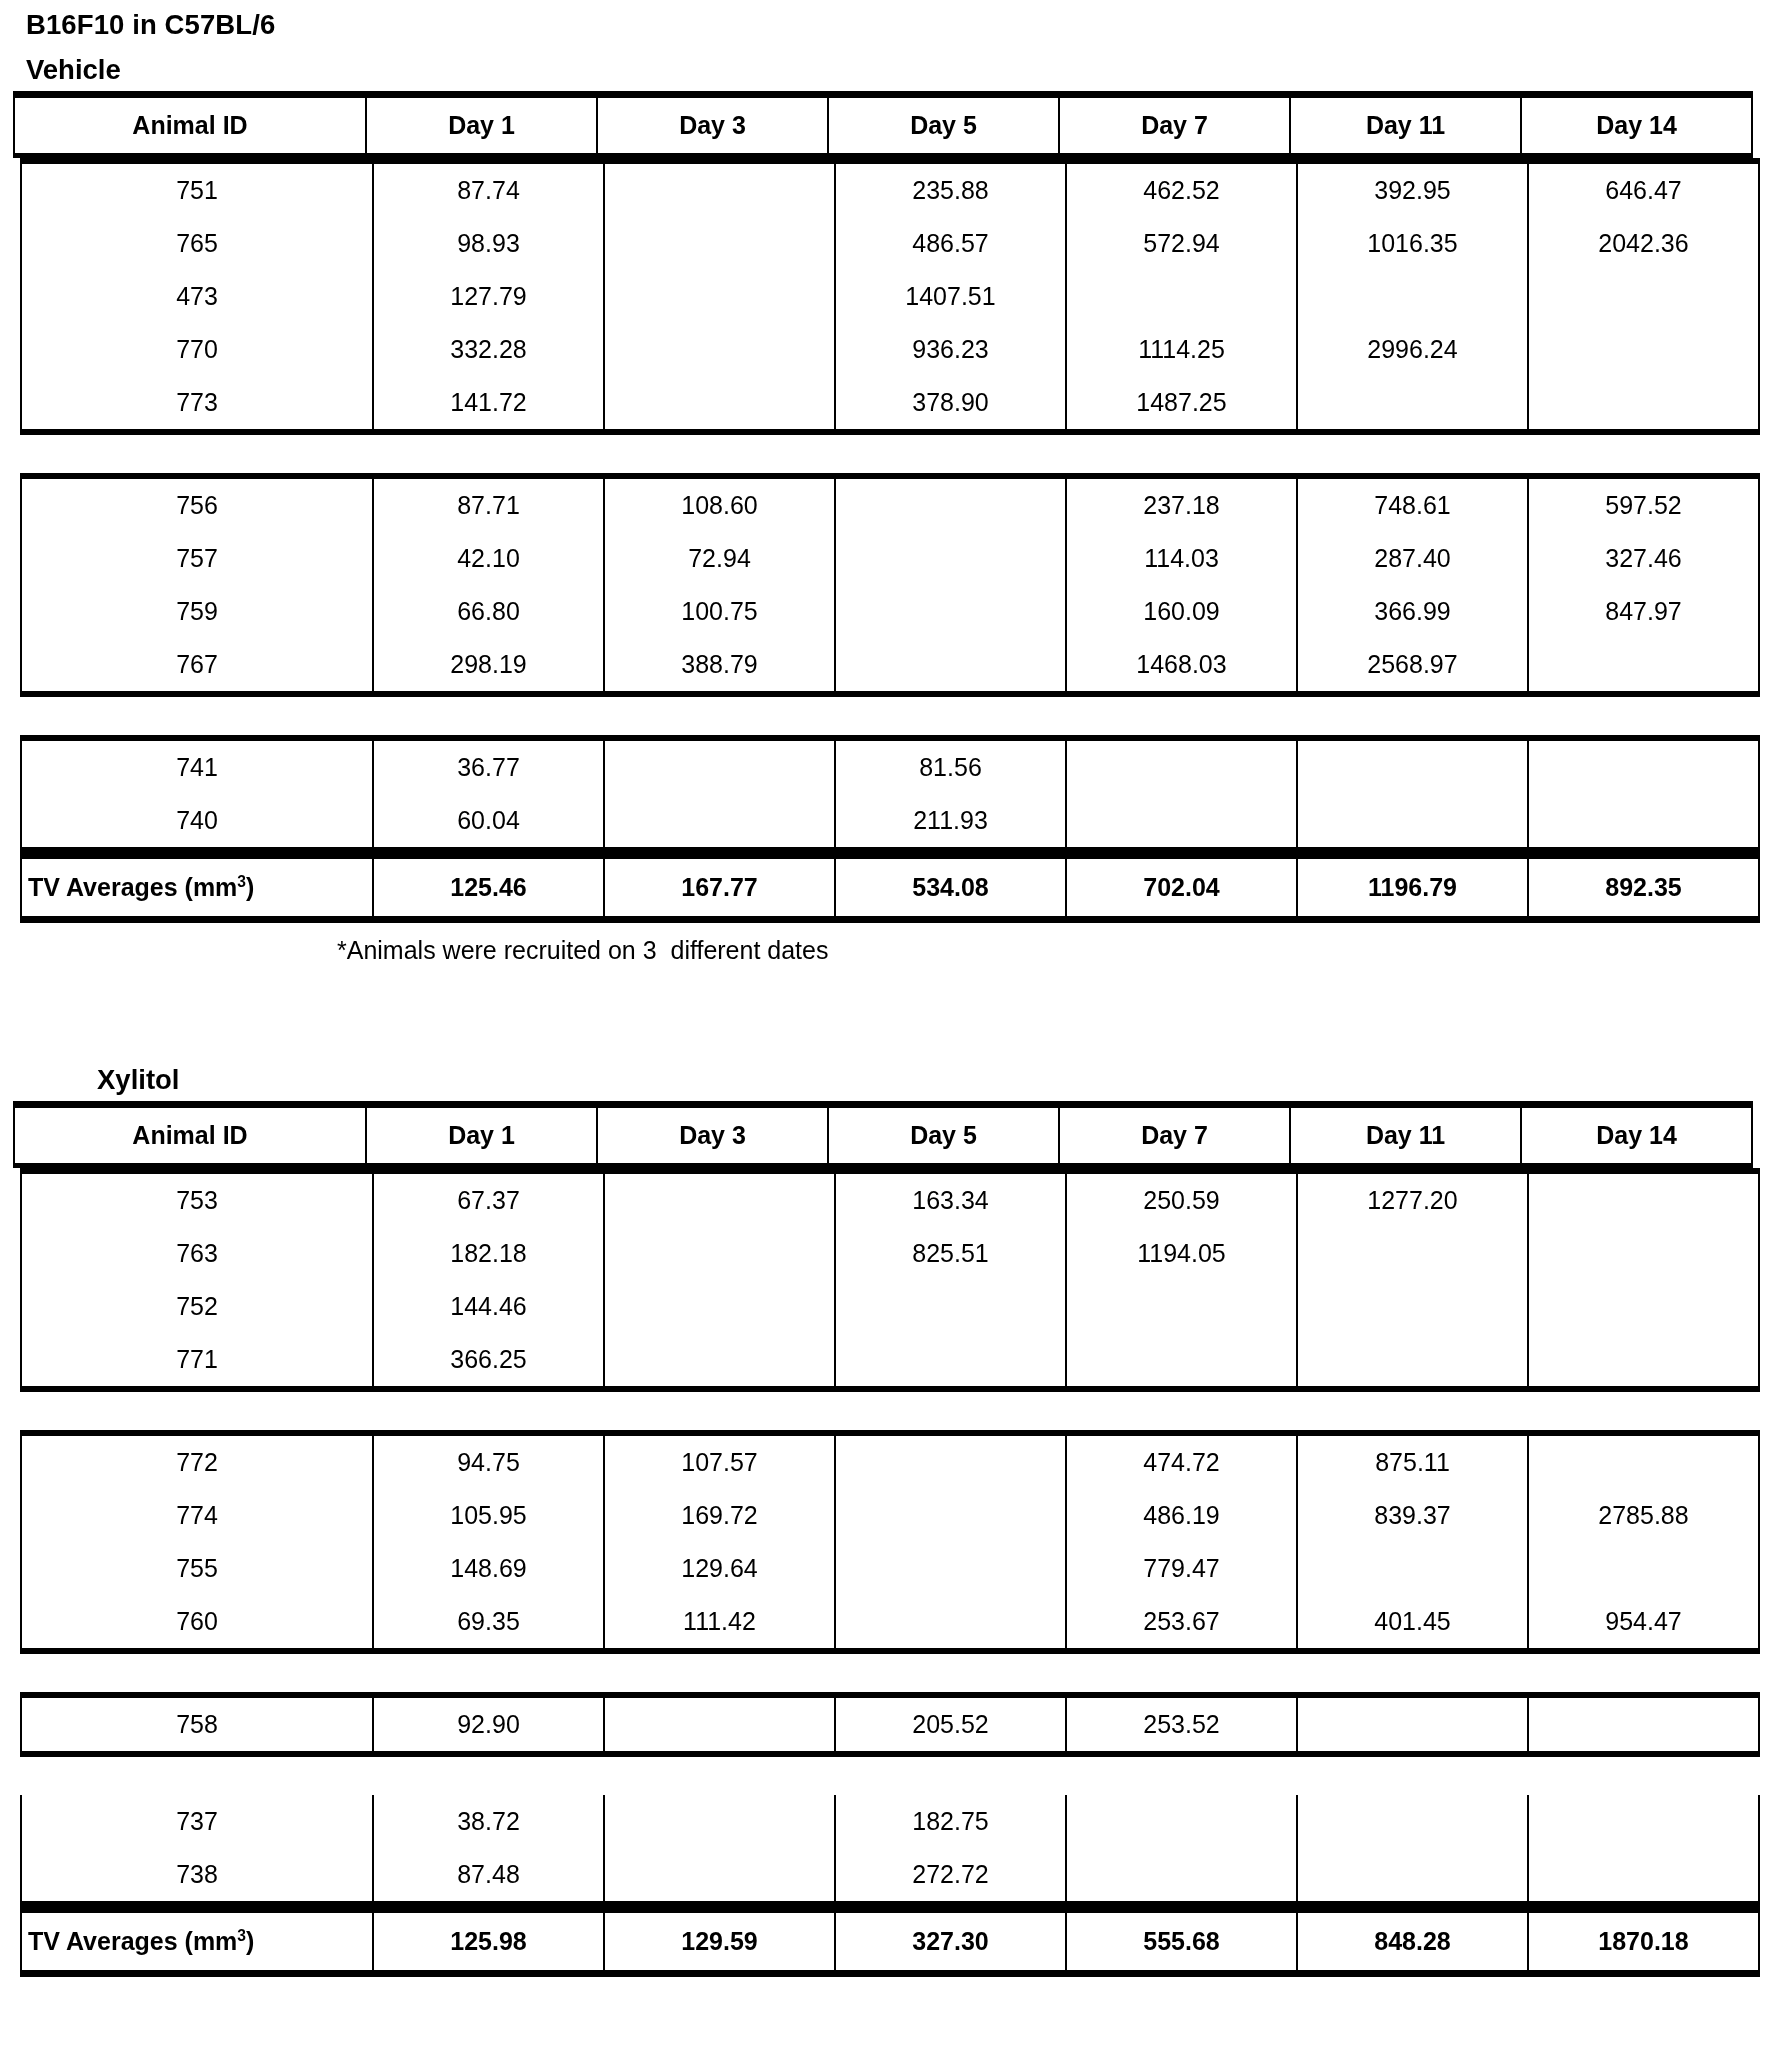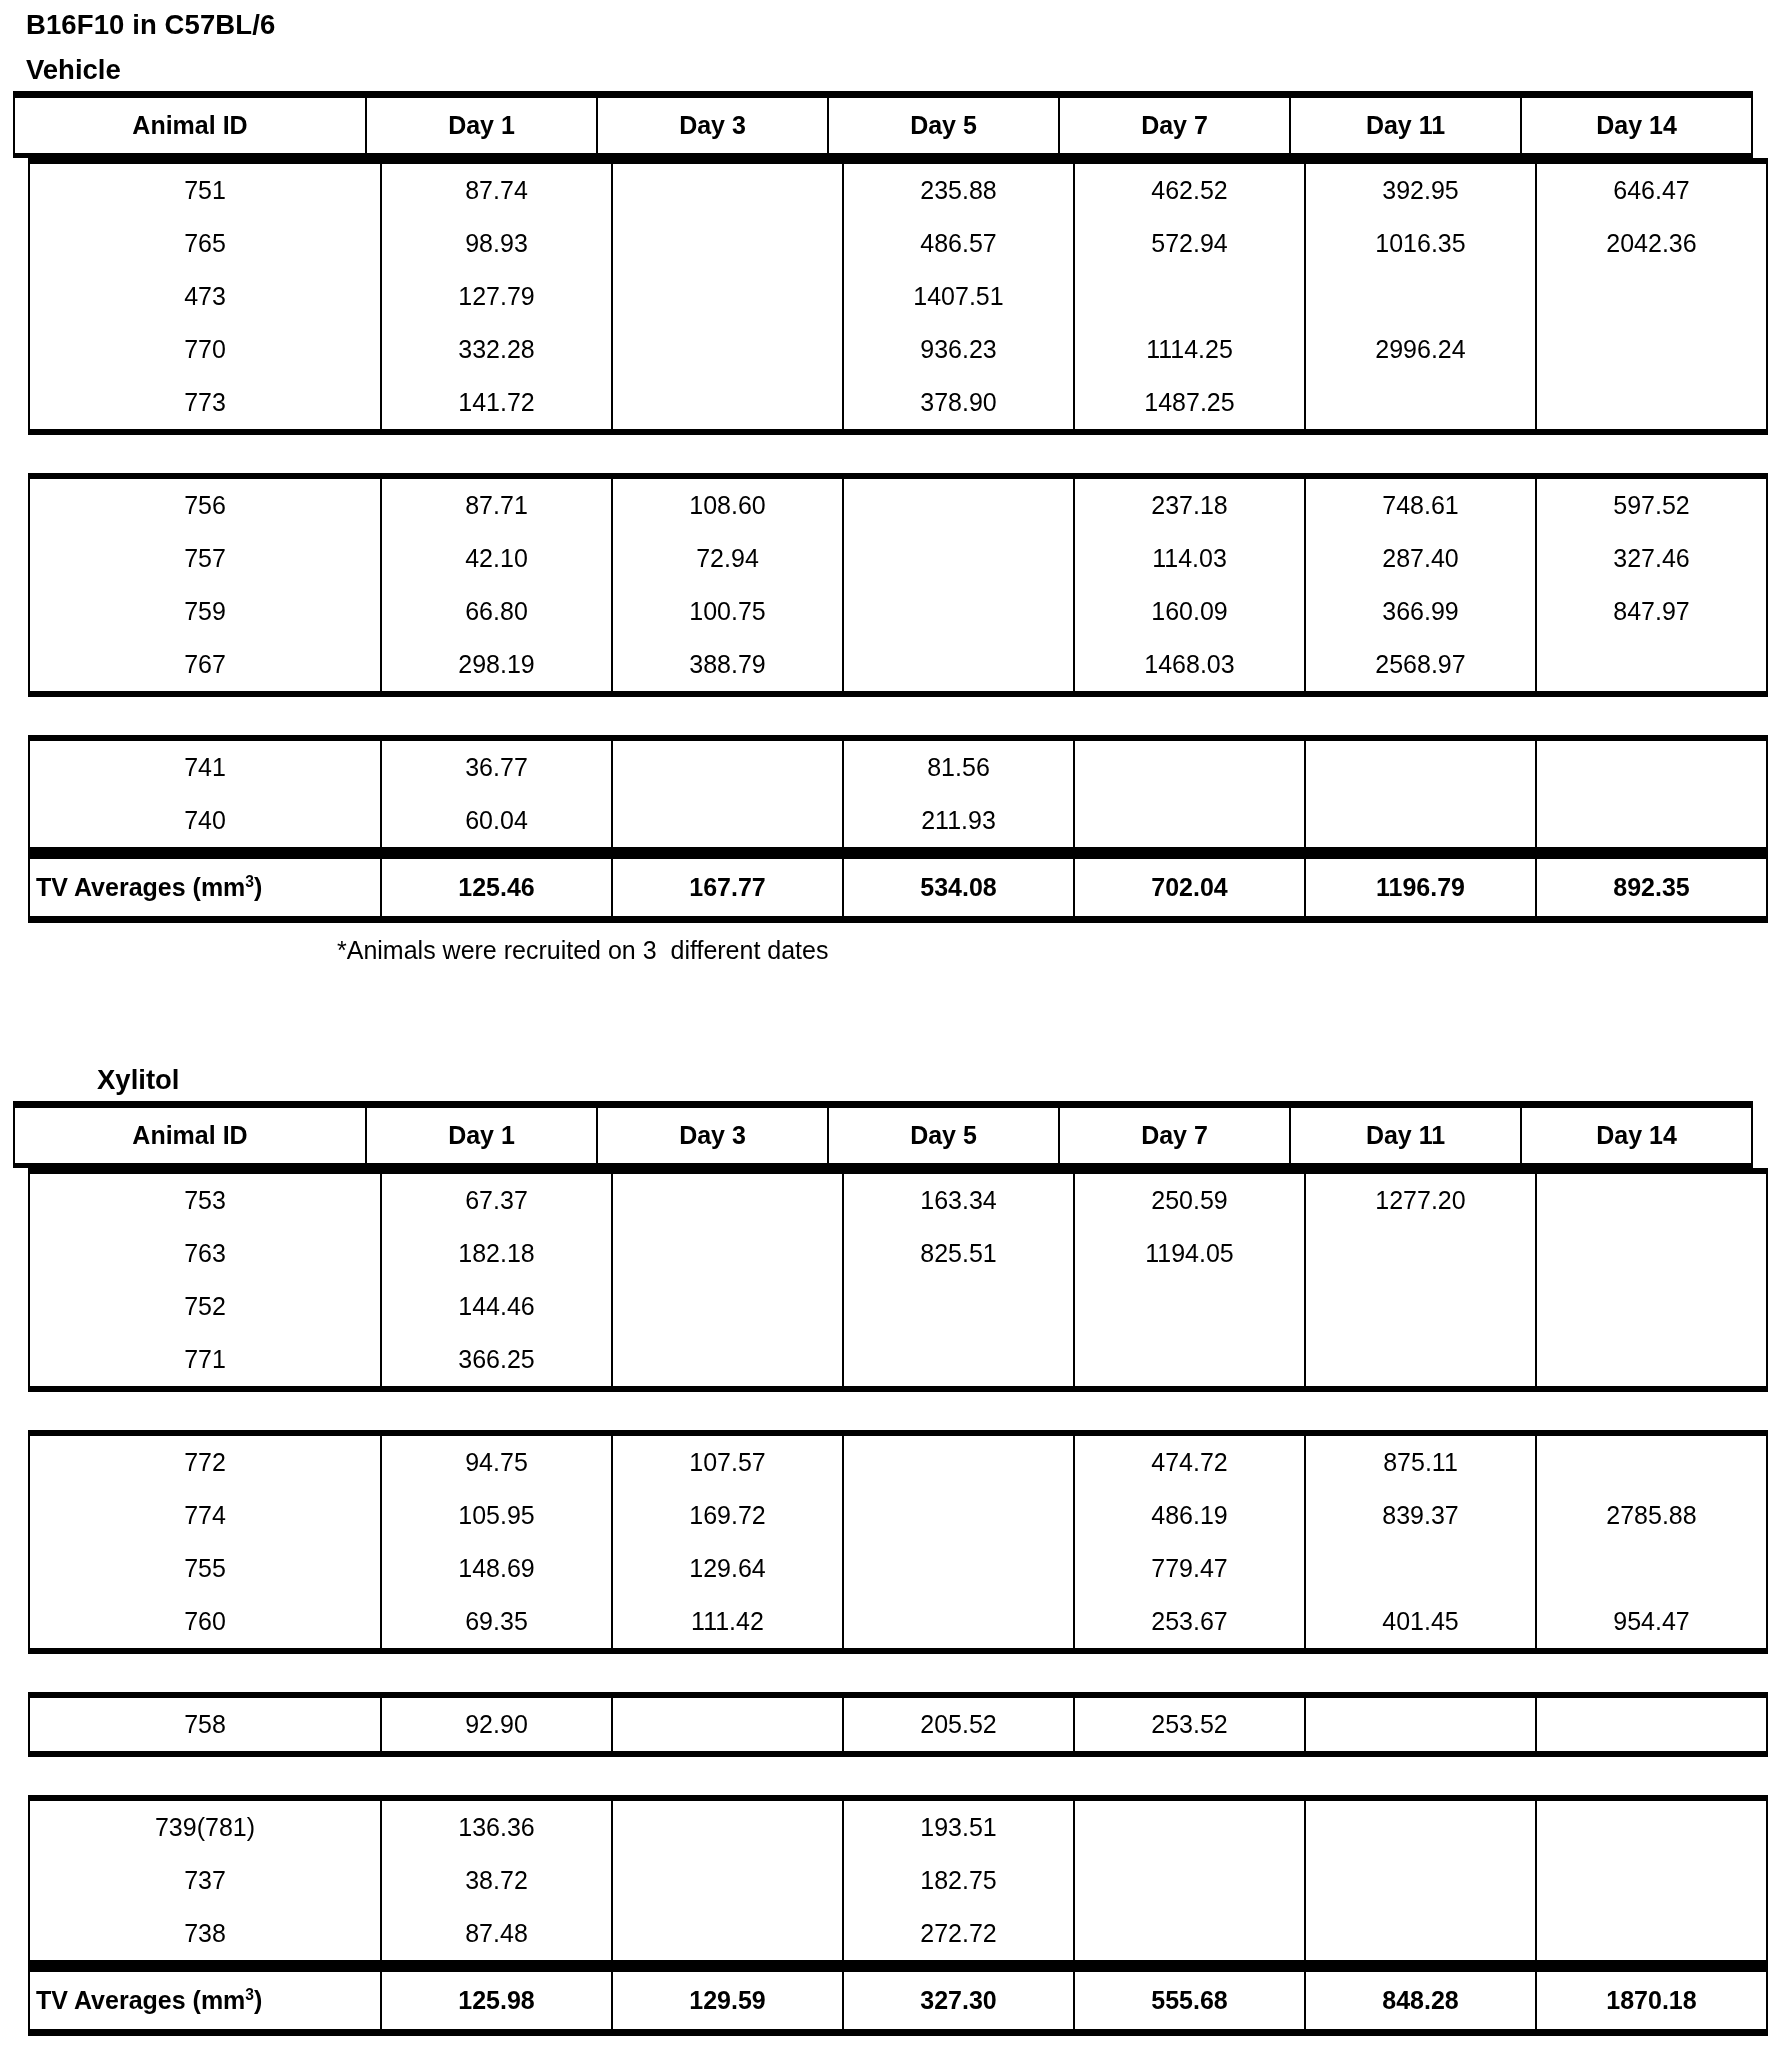--- a/index.html
+++ b/index.html
@@ -75,21 +75,21 @@
     font-weight: bold;
     height: 55px;
     line-height: 55px;
     border-top: 7.8px solid #000;
     border-bottom: 5.4px solid #000;
   }
   .blk-table {
     border-collapse: collapse;
     table-layout: fixed;
     width: 1739px;
-    margin-left: 28px;
+    margin-left: 20px;
   }
   .blk-table col.c-id  { width: 352px; }
   .blk-table col.c-day { width: 231px; }
   .blk-table td {
     padding: 0;
     font-size: 25px;
     text-align: center;
     vertical-align: middle;
     height: 53px;
     line-height: 53px;
@@ -493,29 +493,20 @@
           <colgroup>
             <col class="c-id">
             <col class="c-day">
             <col class="c-day">
             <col class="c-day">
             <col class="c-day">
             <col class="c-day">
             <col class="c-day">
           </colgroup>
           <tbody>
-            <tr class="first-row">
-              <td>739(781)</td>
-              <td>136.36</td>
-              <td></td>
-              <td>193.51</td>
-              <td></td>
-              <td></td>
-              <td></td>
-            </tr>
             <tr>
               <td>737</td>
               <td>38.72</td>
               <td></td>
               <td>182.75</td>
               <td></td>
               <td></td>
               <td></td>
             </tr>
             <tr class="last-row">

